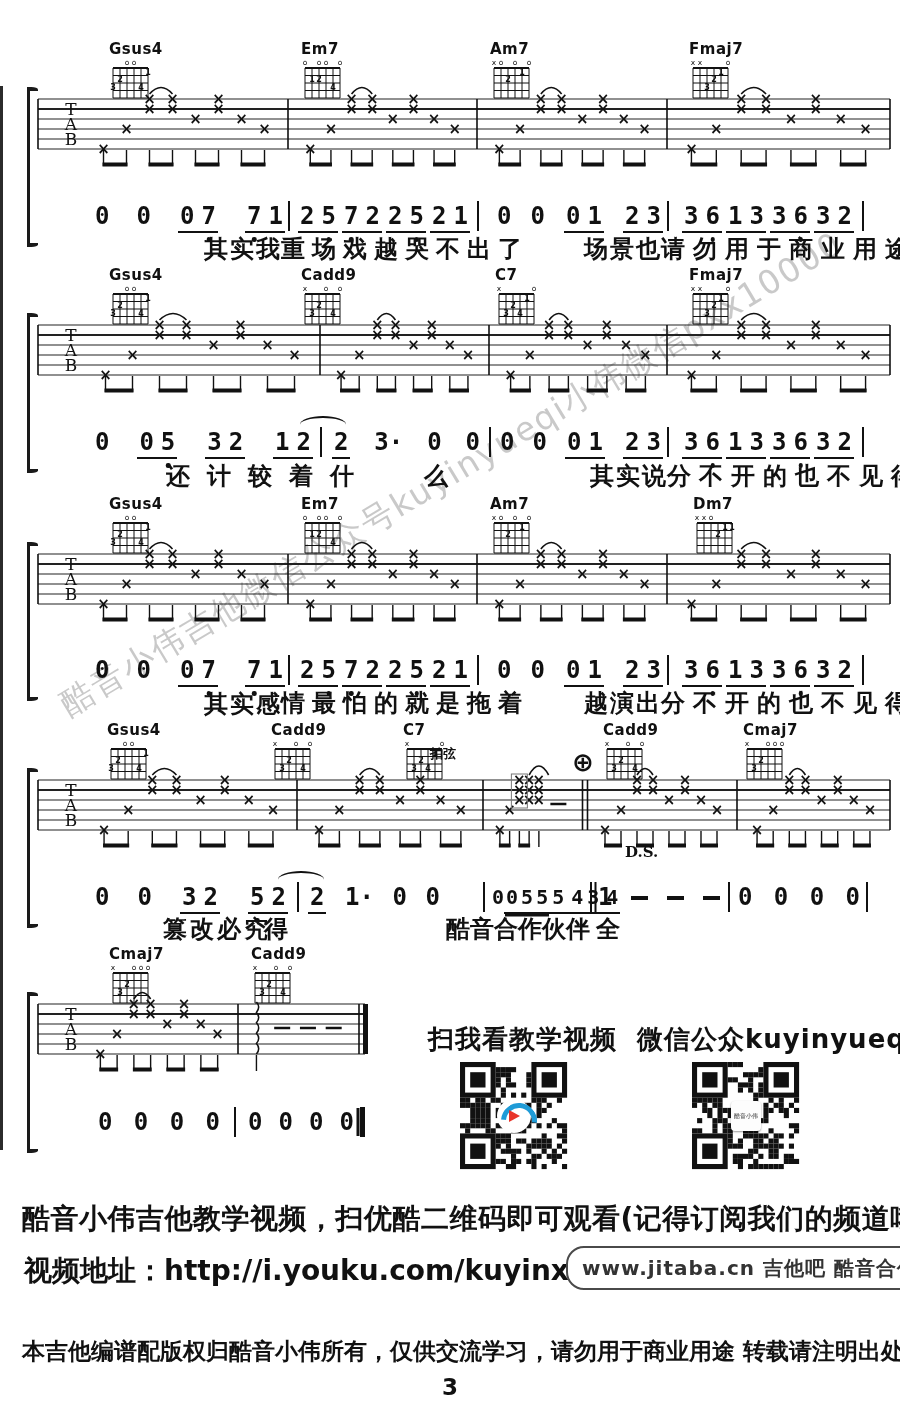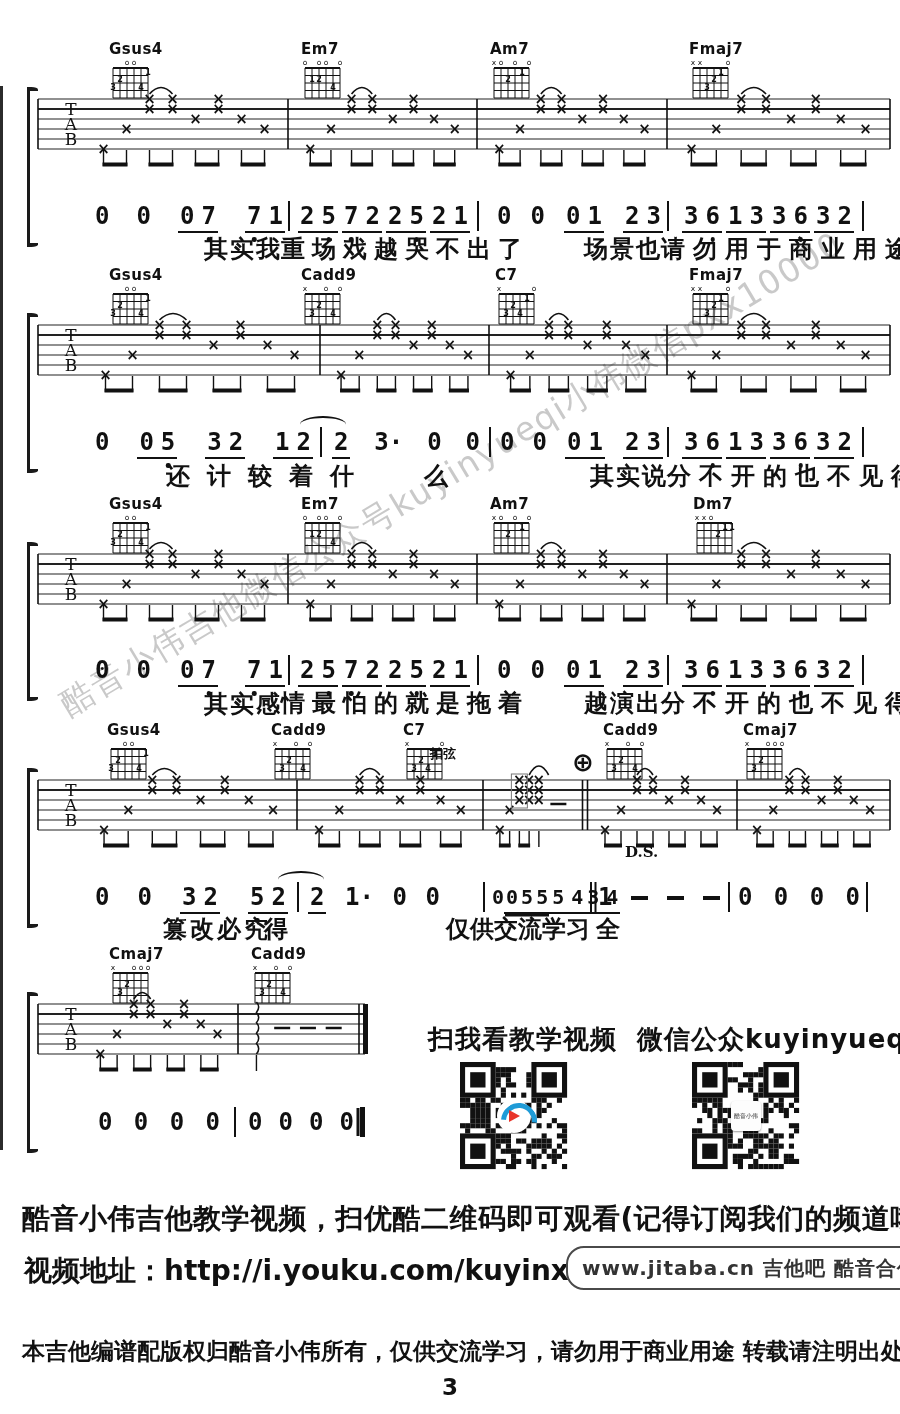--- a/index.html
+++ b/index.html
@@ -1228,21 +1228,21 @@
         </span>
       </div>
       <div class="nbar " style="left:297px;top:882px;"></div>
       <div class="nbar " style="left:483px;top:882px;"></div>
       <div class="nbar dbl" style="left:590px;top:882px;"></div>
       <div class="nbar " style="left:728px;top:882px;"></div>
       <div class="nbar " style="left:866px;top:882px;"></div>
       <div class="ntie" style="left:278px;top:871px;"></div>
       <div class="lyr" style="left:163px;top:913px;letter-spacing:3px;">篡改必究</div>
       <div class="lyr" style="left:264px;top:913px;letter-spacing:0px;">得</div>
-      <div class="lyr" style="left:446px;top:913px;letter-spacing:0px;">仅供交流学习</div>
+      <div class="lyr" style="left:446px;top:913px;letter-spacing:0px;">酷音合作伙伴</div>
       <div class="lyr" style="left:596px;top:913px;letter-spacing:0px;">全</div>
       <div class="bracket" style="left:27px;top:995px;height:155px;"></div>
       <div style="position:absolute;left:0;top:954px;width:900px;height:135px;">
         <svg xmlns="http://www.w3.org/2000/svg" width="900" height="135" viewBox="0 0 900 135" class="staff">
           <line x1="38" y1="50" x2="365" y2="50" stroke="#222" stroke-width="1.2"></line>
           <line x1="38" y1="60" x2="365" y2="60" stroke="#222" stroke-width="2"></line>
           <line x1="38" y1="70" x2="365" y2="70" stroke="#222" stroke-width="1.2"></line>
           <line x1="38" y1="80" x2="365" y2="80" stroke="#222" stroke-width="1.2"></line>
           <line x1="38" y1="90" x2="365" y2="90" stroke="#222" stroke-width="1.2"></line>
           <line x1="38" y1="100" x2="365" y2="100" stroke="#222" stroke-width="1.2"></line>

